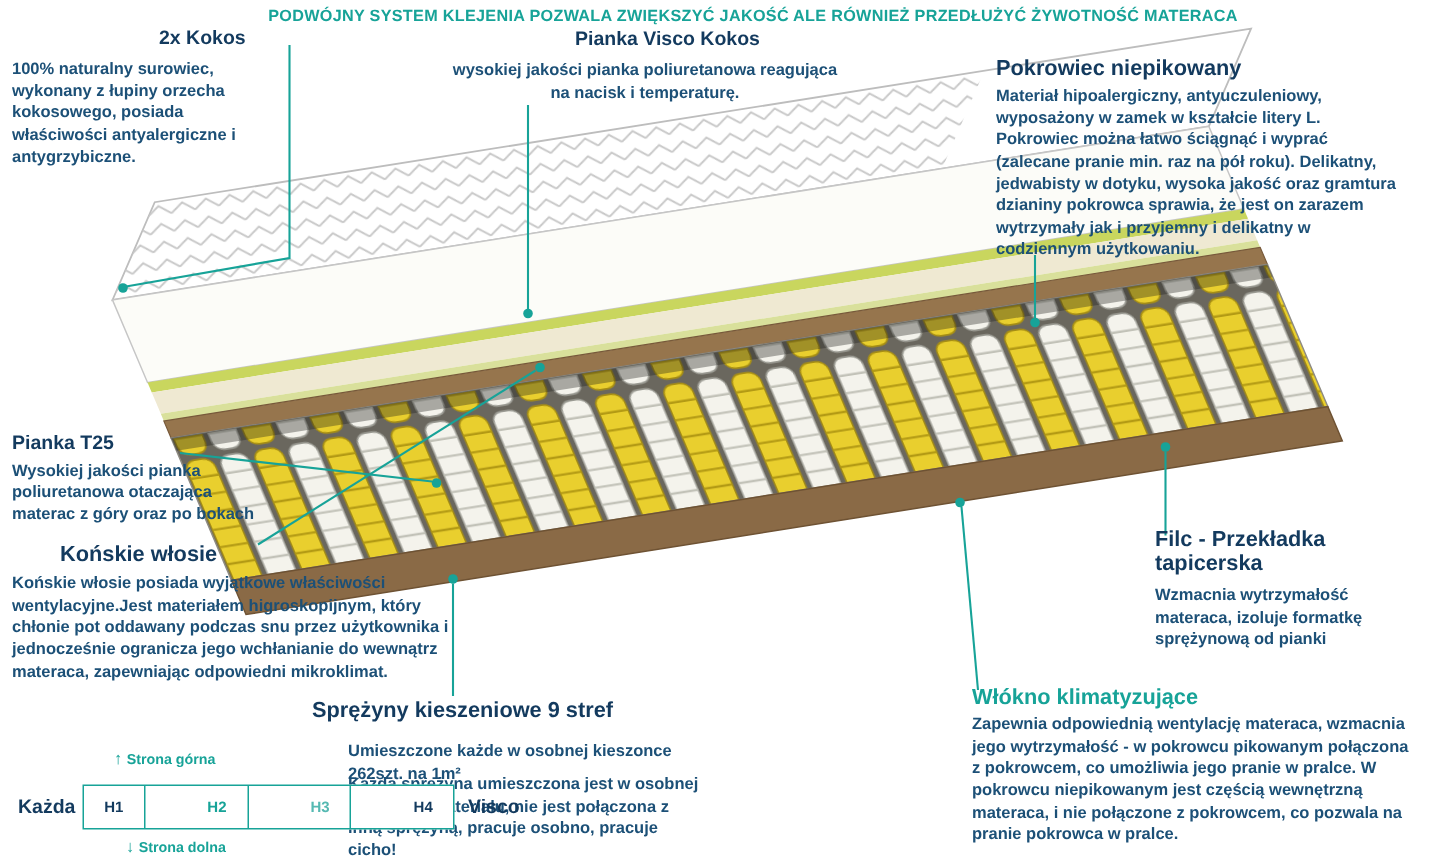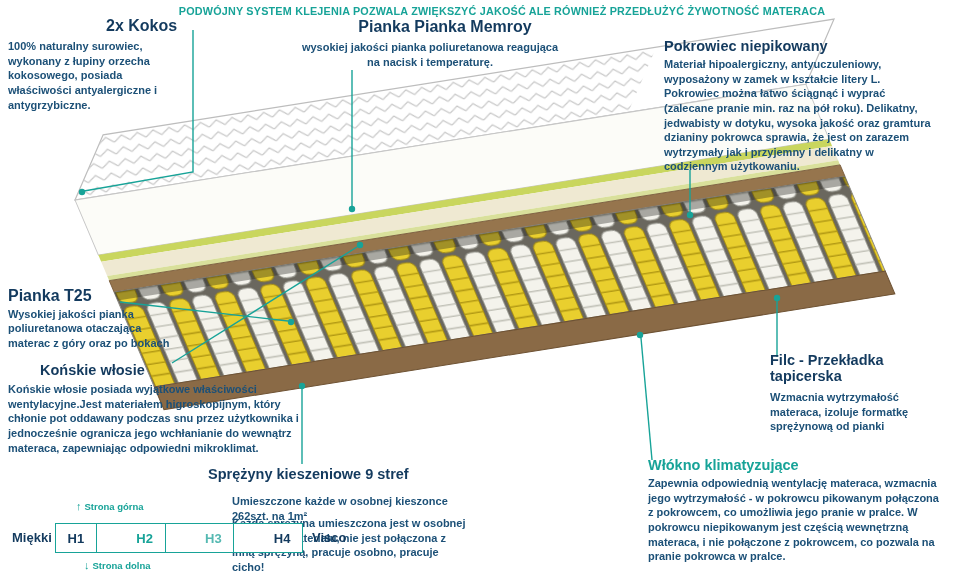--- a/index.html
+++ b/index.html
@@ -5,21 +5,21 @@
   * { box-sizing: border-box; margin: 0; padding: 0; }
   html, body { width: 960px; height: 576px; }
   body {
     position: relative;
     font-family: "Liberation Sans", sans-serif;
     background: #ffffff;
     overflow: hidden;
   }
   .abs { position: absolute; }
   .hdg { font-weight: bold; color: #133a5e; }
-  .hdg-lg { font-size: 16px; }
+  .hdg-lg { font-size: 13px; }
   .hdg-md { font-size: 14.5px; }
   .teal { color: #17a398; }
   .body-txt {
     font-size: 11px;
     line-height: 1.33;
     color: #1c5077;
     font-weight: 600;
   }
   .banner {
     top: 5px; left: 0; width: 100%;
@@ -36,21 +36,21 @@
   .scale-box {
     left: 55px; top: 523px; width: 248px; height: 30px;
     display: flex;
     border: 1px solid #17a398;
     background: #ffffff;
     z-index: 2;
   }
   .scale-cell {
     flex: 1;
     display: flex; align-items: center; justify-content: center;
-    font-weight: bold; font-size: 13px;
+    font-weight: bold; font-size: 10px;
   }
   .scale-cell + .scale-cell { border-left: 1px solid #17a398; padding-left: 28px; }
   .lv-dark { color: #133a5e; }
   .lv-teal { color: #17a398; }
   .lv-teal-lt { color: #55b9b2; }
   .side-label {
     font-size: 9.5px; font-weight: 600; color: #17a398;
   }
   .side-label .arr { font-size: 11px; font-weight: bold; margin-right: 3px; }
   .scale-word { font-weight: bold; font-size: 13px; color: #133a5e; }
@@ -111,21 +111,21 @@
     <circle cx="640" cy="335" r="3.2"></circle>
     <circle cx="302" cy="386" r="3.2"></circle>
   </g>
 </svg>
 
 <div class="abs banner txt-layer">PODWÓJNY SYSTEM KLEJENIA POZWALA ZWIĘKSZYĆ JAKOŚĆ ALE RÓWNIEŻ PRZEDŁUŻYĆ ŻYWOTNOŚĆ MATERACA</div>
 
 <div class="abs txt-layer hdg hdg-lg" style="left:106px; top:17px;">2x Kokos</div>
 <div class="abs txt-layer body-txt" style="left:8px; top:39px; width:180px;">100% naturalny surowiec, wykonany z łupiny orzecha kokosowego, posiada właściwości antyalergiczne i antygrzybiczne.</div>
 
-<div class="abs txt-layer hdg hdg-lg center" style="left:330px; top:18px; width:230px;">Pianka Pianka Memroy</div>
+<div class="abs txt-layer hdg hdg-lg center" style="left:330px; top:18px; width:230px;">Pianka Visco Kokos</div>
 <div class="abs txt-layer body-txt center" style="left:300px; top:40px; width:260px;">wysokiej jakości pianka poliuretanowa reagująca na nacisk i temperaturę.</div>
 
 <div class="abs txt-layer hdg hdg-md" style="left:664px; top:38px;">Pokrowiec niepikowany</div>
 <div class="abs txt-layer body-txt" style="left:664px; top:57px; width:272px;">Materiał hipoalergiczny, antyuczuleniowy, wyposażony w zamek w kształcie litery L. Pokrowiec można łatwo ściągnąć i wyprać (zalecane pranie min. raz na pół roku). Delikatny, jedwabisty w dotyku, wysoka jakość oraz gramtura dzianiny pokrowca sprawia, że jest on zarazem wytrzymały jak i przyjemny i delikatny w codziennym użytkowaniu.</div>
 
 <div class="abs txt-layer hdg hdg-lg" style="left:8px; top:287px;">Pianka T25</div>
 <div class="abs txt-layer body-txt" style="left:8px; top:307px; width:172px; line-height:1.3;">Wysokiej jakości pianka poliuretanowa otaczająca materac z góry oraz po bokach</div>
 
 <div class="abs txt-layer hdg hdg-md" style="left:8px; top:362px;margin-left:32px;">Końskie włosie</div>
 <div class="abs txt-layer body-txt" style="left:8px; top:382px; width:292px;">Końskie włosie posiada wyjątkowe właściwości wentylacyjne.Jest materiałem higroskopijnym, który chłonie pot oddawany podczas snu przez użytkownika i jednocześnie ogranicza jego wchłanianie do wewnątrz materaca, zapewniając odpowiedni mikroklimat.</div>
@@ -137,21 +137,21 @@
 <div class="abs txt-layer body-txt" style="left:648px; top:476px; width:296px;">Zapewnia odpowiednią wentylację materaca, wzmacnia jego wytrzymałość - w pokrowcu pikowanym połączona z pokrowcem, co umożliwia jego pranie w pralce. W pokrowcu niepikowanym jest częścią wewnętrzną materaca, i nie połączone z pokrowcem, co pozwala na pranie pokrowca w pralce.</div>
 
 <div class="abs txt-layer hdg hdg-md" style="left:208px; top:466px;">Sprężyny kieszeniowe 9 stref</div>
 <div class="abs txt-layer body-txt" style="left:232px; top:494px; width:228px;">Umieszczone każde w osobnej kieszonce 262szt. na 1m²</div>
 <div class="abs txt-layer body-txt" style="left:232px; top:516px; width:238px;">Każda sprężyna umieszczona jest w osobnej kieszonce materiału, nie jest połączona z inną sprężyną, pracuje osobno, pracuje cicho!</div>
 
 <div class="abs txt-layer side-label" style="left:76px; top:500px;">
   <span class="arr">↑</span><span>Strona górna</span>
 </div>
 
-<div class="abs txt-layer scale-word" style="left:12px; top:530px;">Miękki</div>
+<div class="abs txt-layer scale-word" style="left:12px; top:530px;">Każda</div>
 
 <div class="abs scale-box">
   <div class="scale-cell lv-dark">H1</div>
   <div class="scale-cell lv-teal">H2</div>
   <div class="scale-cell lv-teal-lt">H3</div>
   <div class="scale-cell lv-dark">H4</div>
 </div>
 
 <div class="abs txt-layer scale-word" style="left:312px; top:530px;">Visco</div>
 

